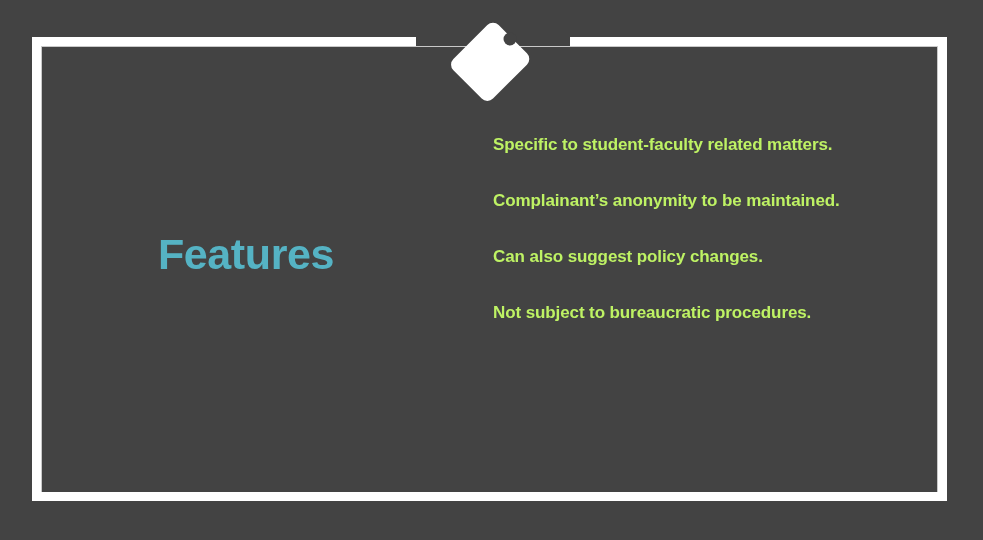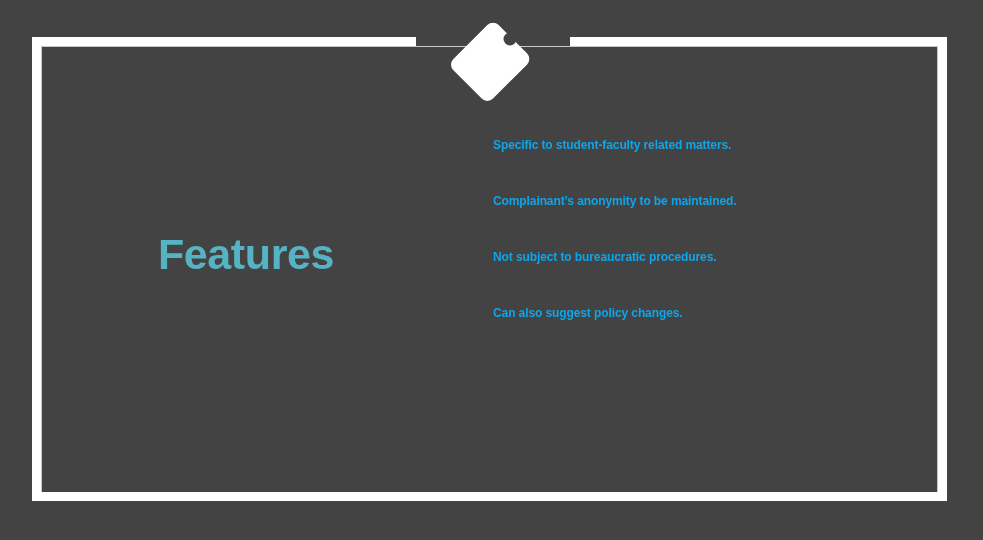--- a/index.html
+++ b/index.html
@@ -69,22 +69,22 @@
   }
 
   
   #features {
     position: absolute;
     left: 493px;
     top: 131px;
     width: 432px;
   }
   .feature-item {
-    color: #0ea5e9;
-    font-size: 12px;
+    color: #bef264;
+    font-size: 17px;
     font-weight: bold;
     line-height: 28px;
     letter-spacing: -0.1px;
     margin-bottom: 28px;
   }
   .feature-item:last-child {
     margin-bottom: 0;
   }
 </style>
 </head>
@@ -108,17 +108,17 @@
     </svg>
   </div>
 
   <div id="heading">
     <div>Features</div>
   </div>
 
   <div id="features">
     <div class="feature-item">Specific to student-faculty related matters.</div>
     <div class="feature-item">Complainant’s anonymity to be maintained.</div>
+    <div class="feature-item">Can also suggest policy changes.</div>
     <div class="feature-item">Not subject to bureaucratic procedures.</div>
-    <div class="feature-item">Can also suggest policy changes.</div>
   </div>
 
 </div>
 
 </body></html>

